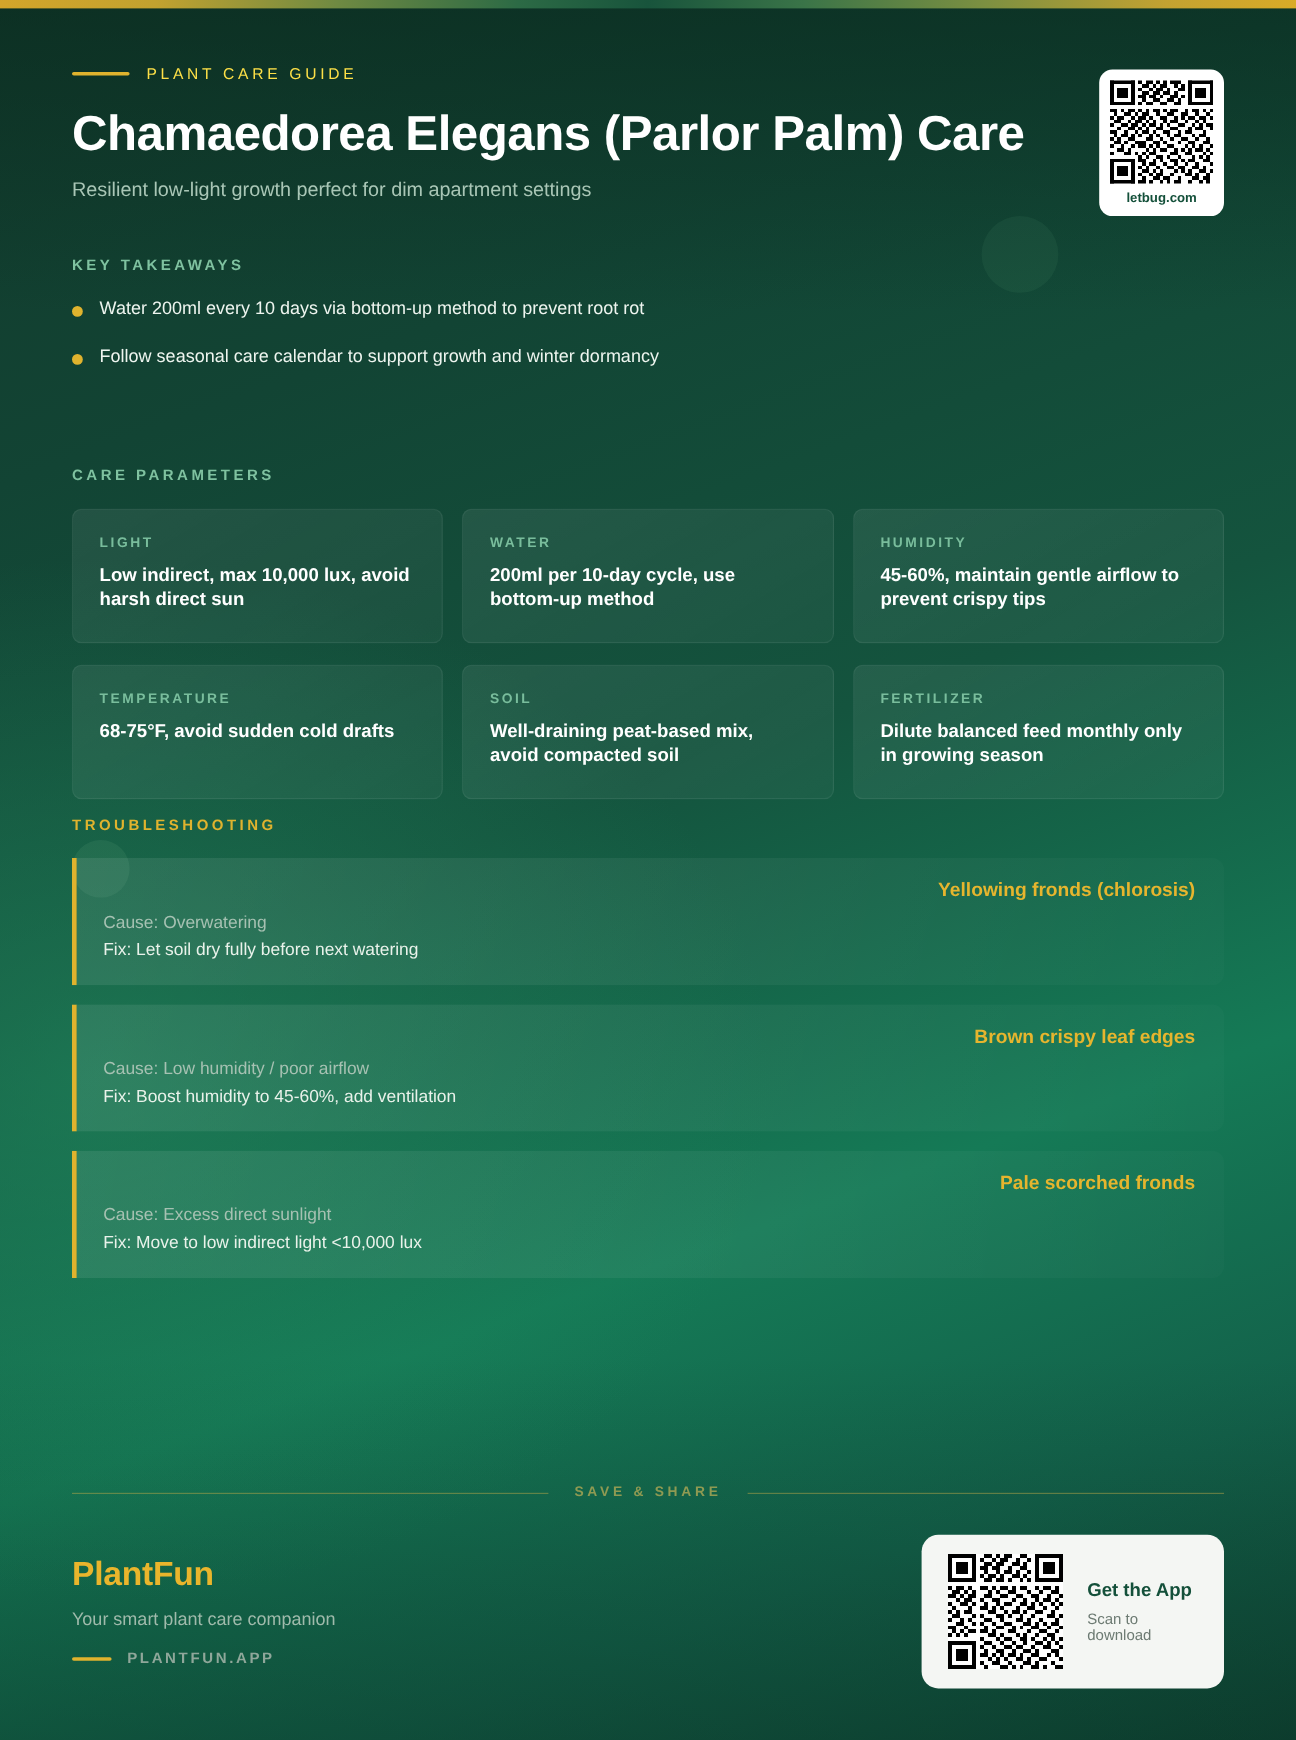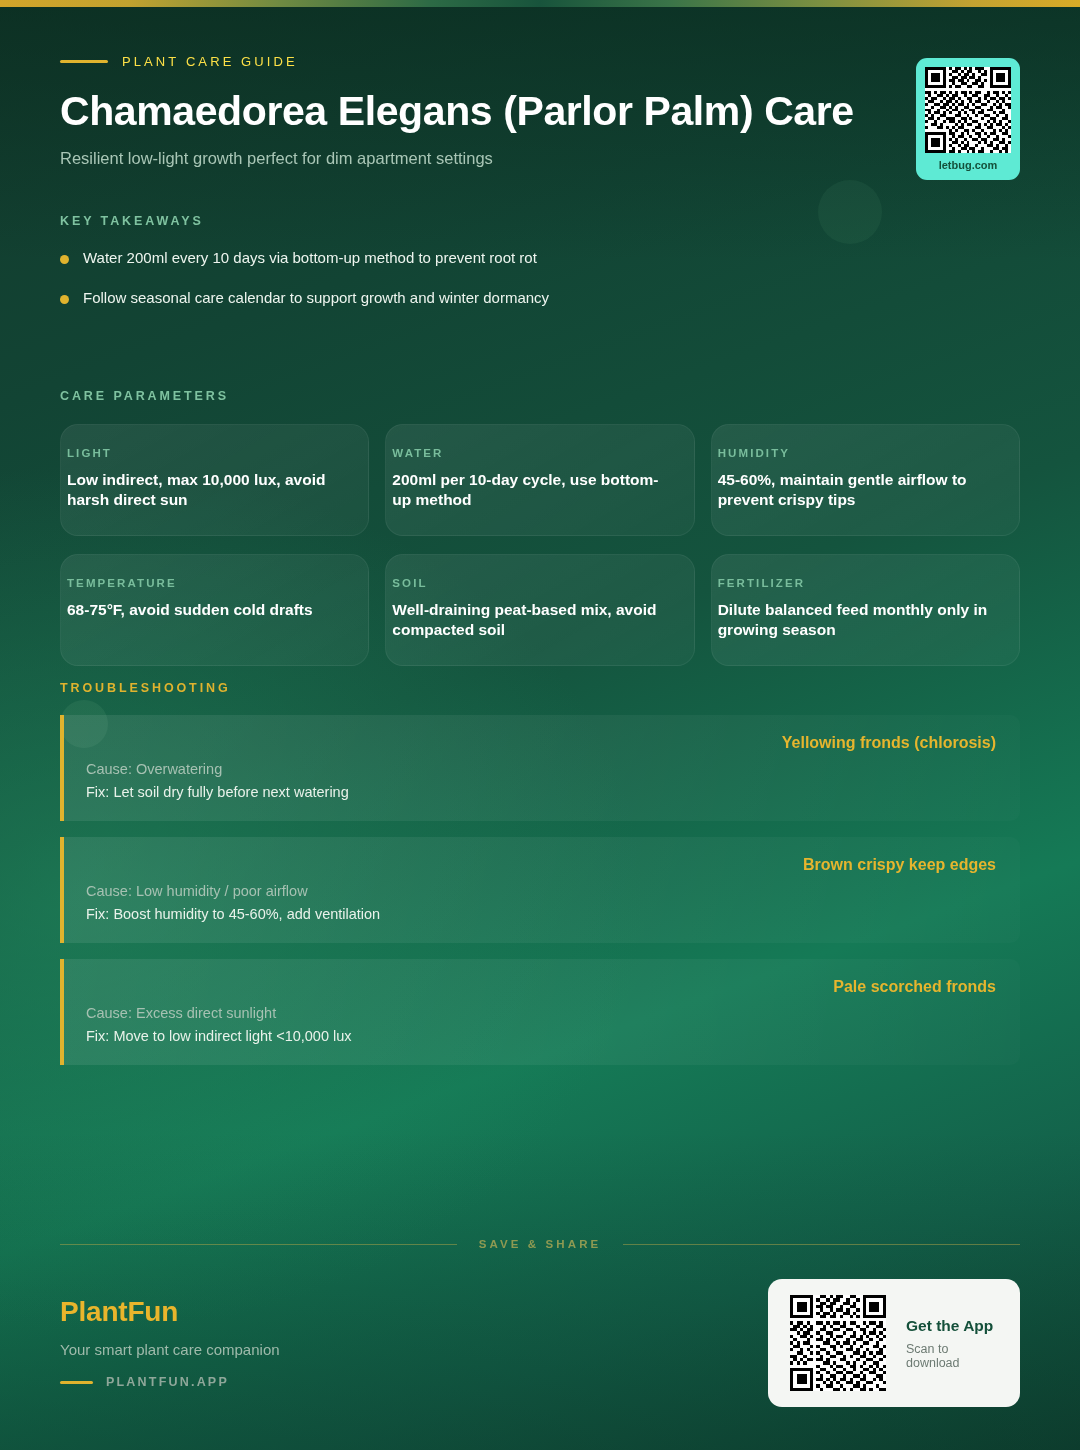--- a/index.html
+++ b/index.html
@@ -93,21 +93,21 @@
     font-size: 16.5px;
     font-weight: 400;
   }
 
   #header-qr {
     position: absolute;
     left: 916px;
     top: 58px;
     width: 104px;
     height: 122px;
-    background: #5eead4;
+    background: #ffffff;
     border-radius: 11px;
     padding: 9px 9px 6px 9px;
     display: flex;
     flex-direction: column;
     align-items: center;
   }
   #header-qr-code { width: 86px; height: 86px; display:block; }
   #header-qr-label {
     margin-top: 6px;
     color: #14503a;
@@ -150,22 +150,22 @@
   #params-block { position: absolute; left: 60px; top: 389px; width: 960px; }
   #params-grid {
     margin-top: 21px;
     display: grid;
     grid-template-columns: repeat(3, 1fr);
     gap: 18px 16px;
   }
   .param-card {
     background: linear-gradient(150deg, rgba(255,255,255,0.075) 0%, rgba(255,255,255,0.035) 100%);
     border: 1px solid rgba(255,255,255,0.055);
-    border-radius: 18px;
-    padding: 22px 22px 24px 6px;
+    border-radius: 8px;
+    padding: 22px 22px 24px 22px;
     min-height: 99px;
   }
   .param-label {
     color: #79bd9c;
     font-size: 11.5px;
     font-weight: 700;
     letter-spacing: 2.1px;
   }
   .param-value {
     margin-top: 11px;
@@ -597,21 +597,21 @@
 
   <div id="trouble-block">
     <div class="section-label gold">TROUBLESHOOTING</div>
     <div id="trouble-list">
       <div class="trouble-card">
         <div class="trouble-title">Yellowing fronds (chlorosis)</div>
         <div class="trouble-cause">Cause: Overwatering</div>
         <div class="trouble-fix">Fix: Let soil dry fully before next watering</div>
       </div>
       <div class="trouble-card">
-        <div class="trouble-title">Brown crispy keep edges</div>
+        <div class="trouble-title">Brown crispy leaf edges</div>
         <div class="trouble-cause">Cause: Low humidity / poor airflow</div>
         <div class="trouble-fix">Fix: Boost humidity to 45-60%, add ventilation</div>
       </div>
       <div class="trouble-card">
         <div class="trouble-title">Pale scorched fronds</div>
         <div class="trouble-cause">Cause: Excess direct sunlight</div>
         <div class="trouble-fix">Fix: Move to low indirect light &lt;10,000 lux</div>
       </div>
     </div>
   </div>

